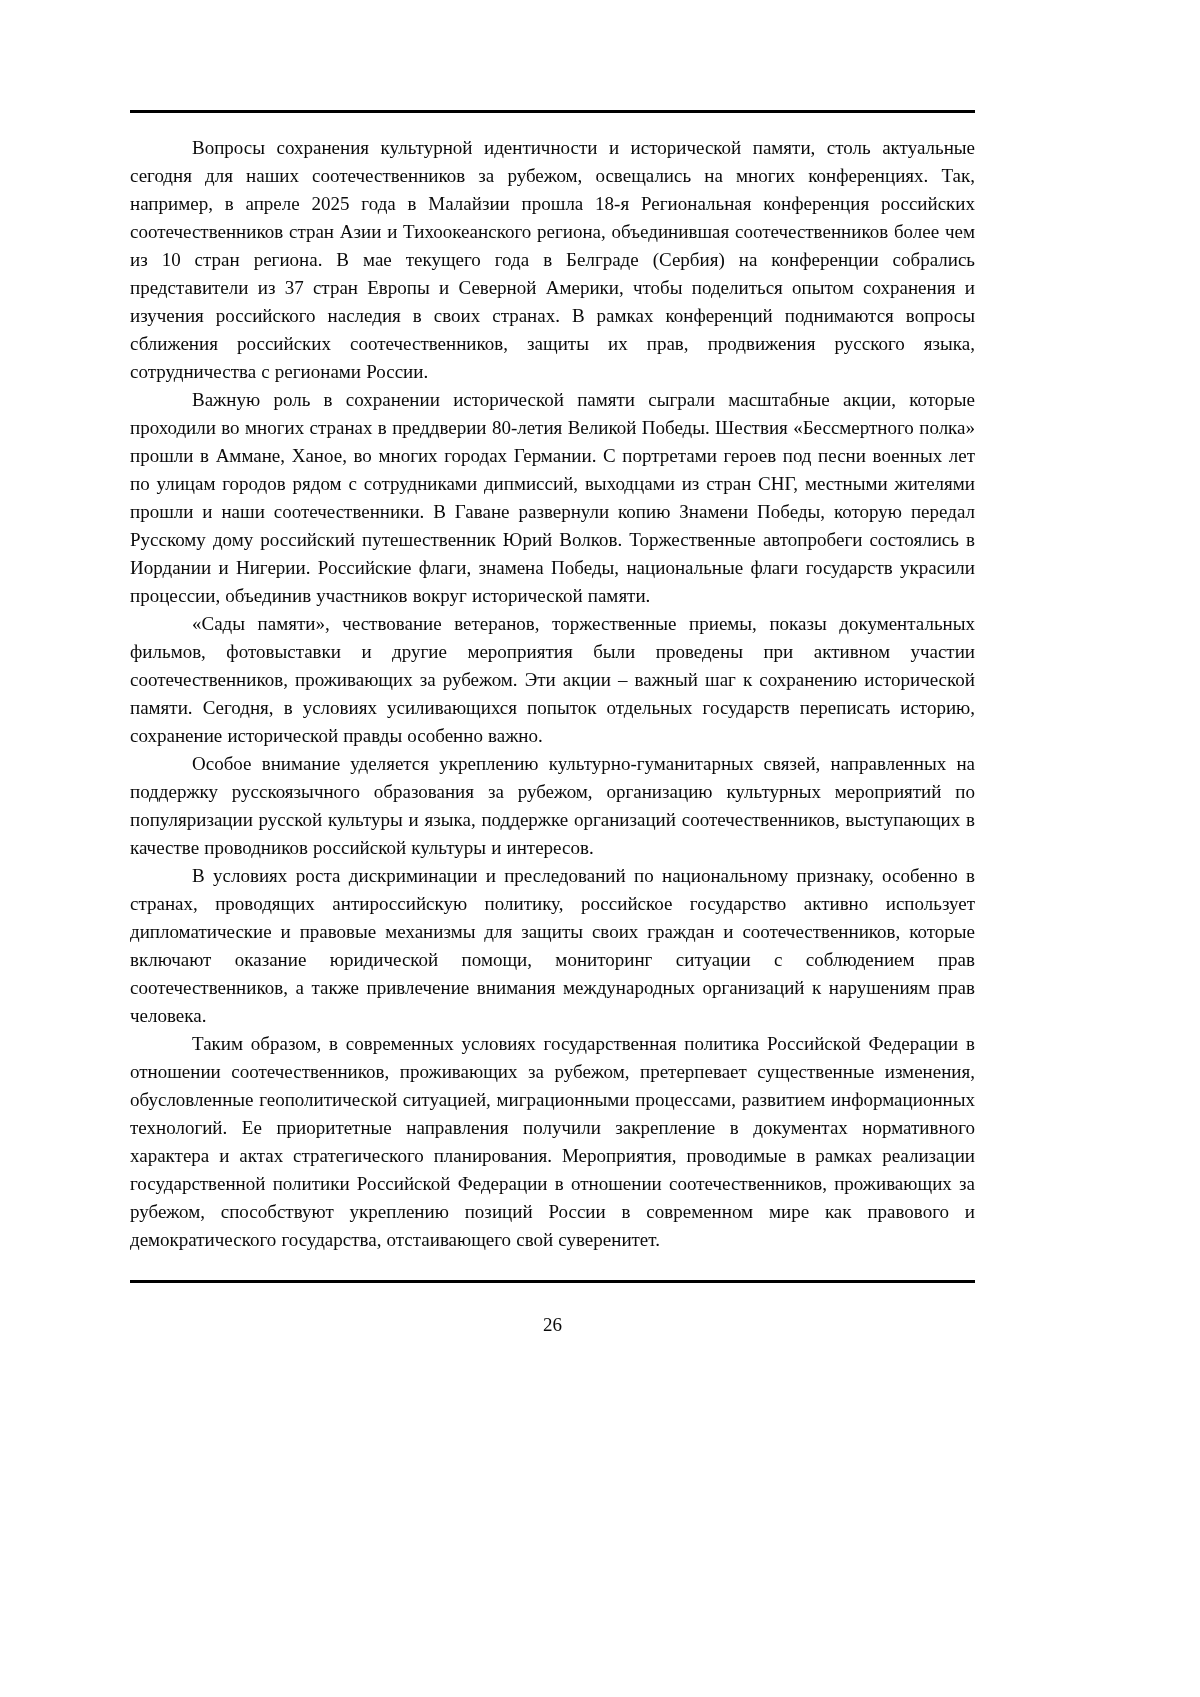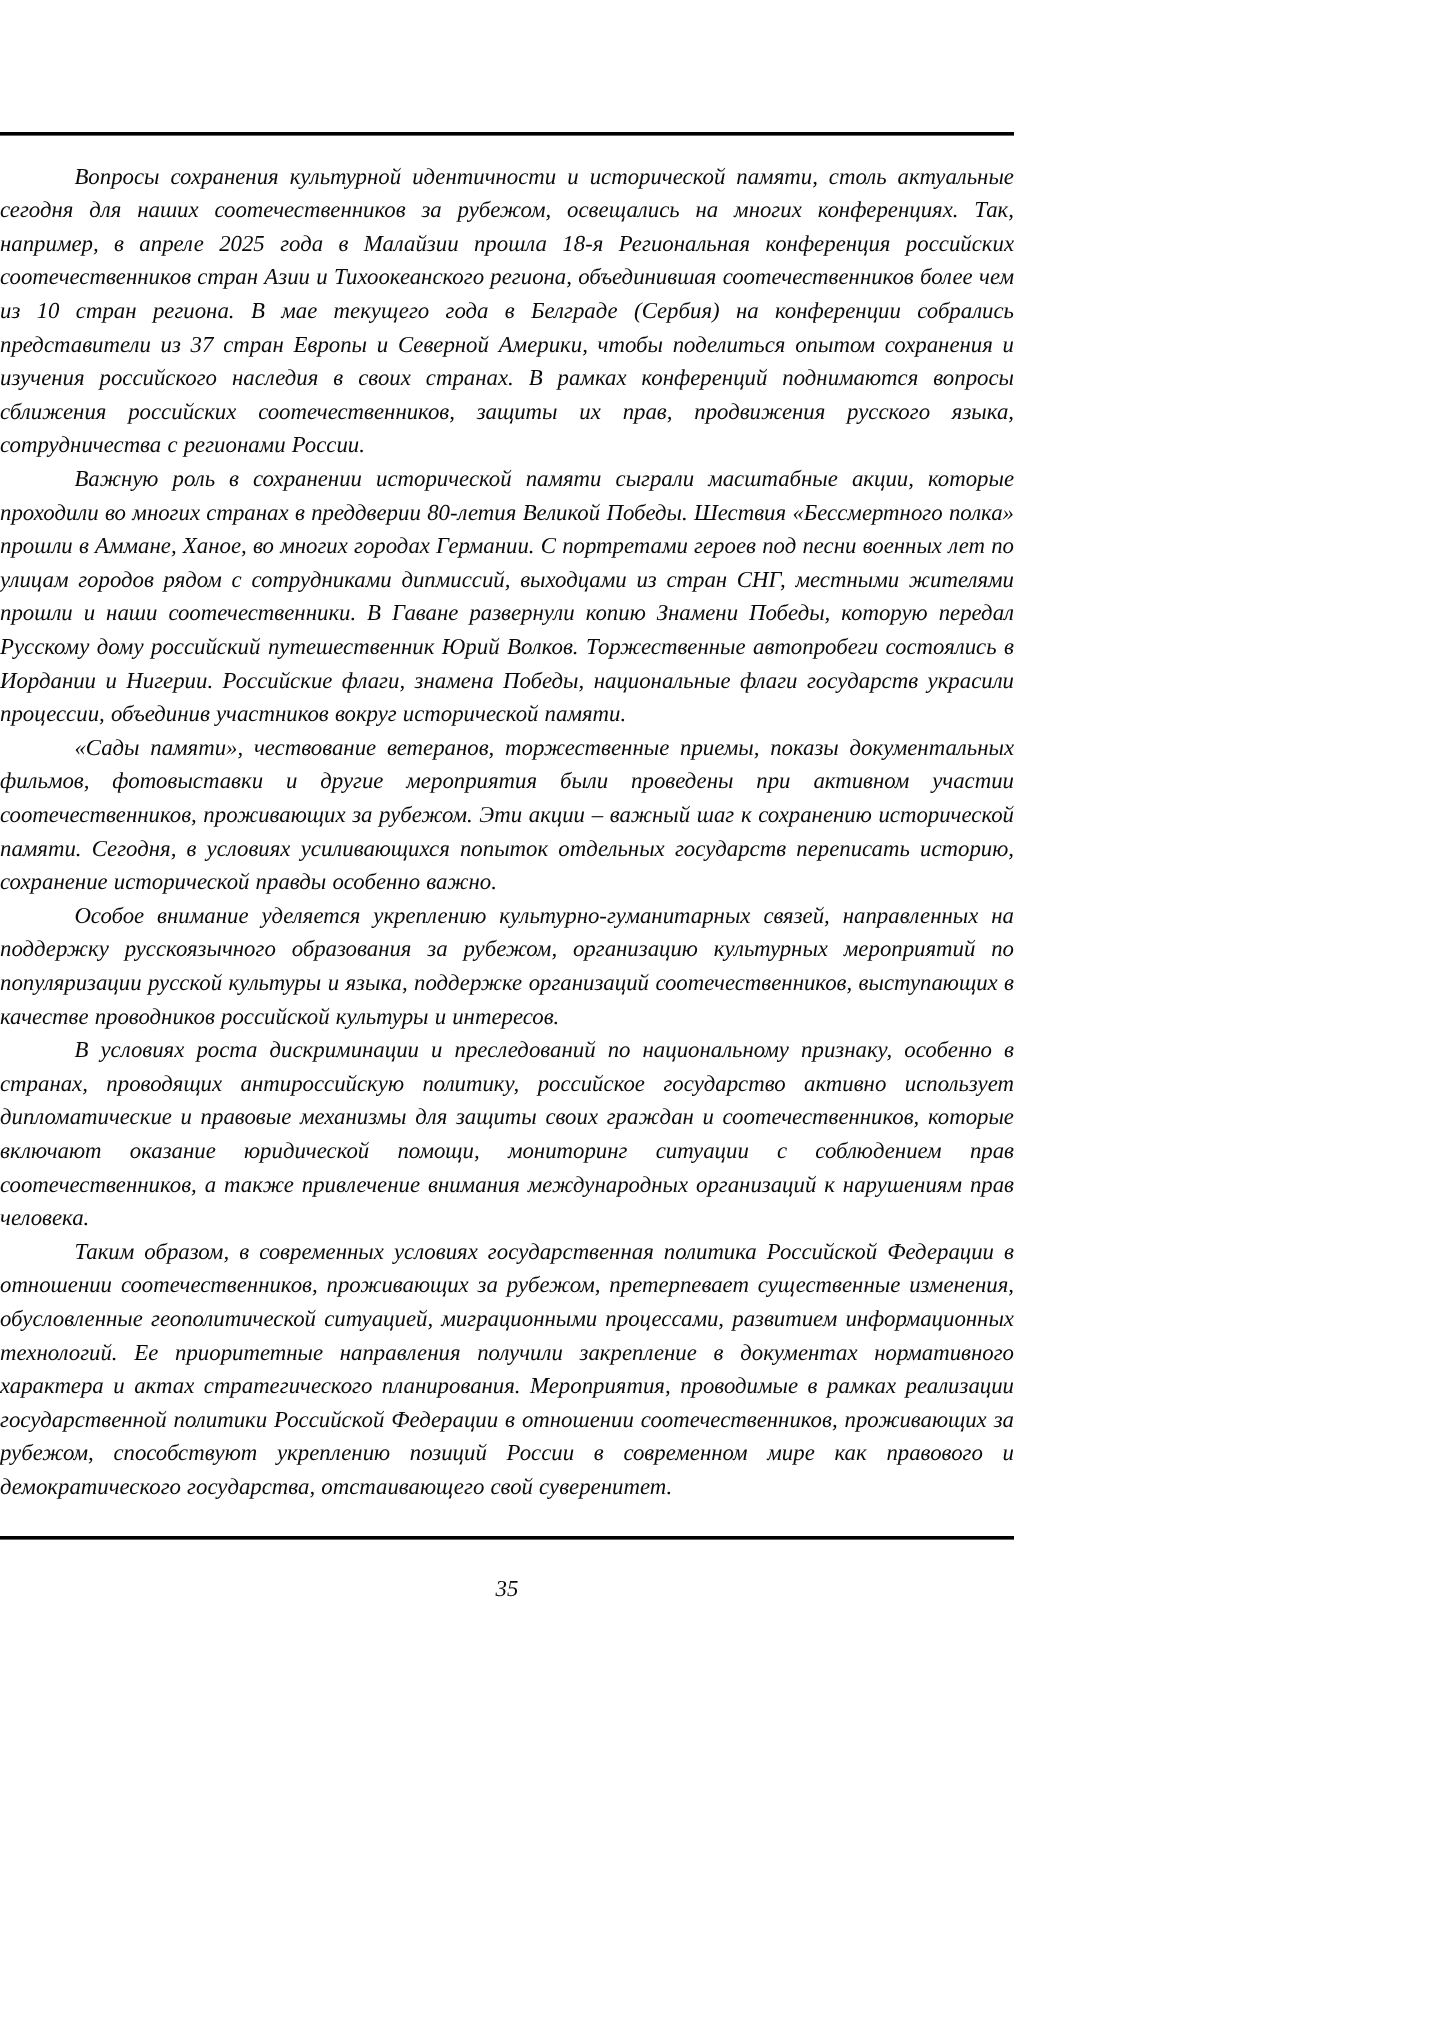--- a/index.html
+++ b/index.html
@@ -11,22 +11,22 @@
     position: relative;
     width: 1200px;
     height: 1697px;
     background: #ffffff;
     overflow: hidden;
     font-family: "Liberation Serif", "DejaVu Serif", serif;
     color: #0a0a0a;
     box-sizing: border-box;
   }
   .frame {
+    margin-left: 130px;
     width: 845px;
-    font-style: italic;
   }
   .rule {
     width: 100%;
     height: 3px;
     background: #000000;
   }
   .rule.top {
     margin-top: 110px;
   }
   .rule.bottom {
@@ -67,16 +67,16 @@
       <p>Вопросы сохранения культурной идентичности и исторической памяти, столь актуальные сегодня для наших соотечественников за рубежом, освещались на многих конференциях. Так, например, в апреле 2025 года в Малайзии прошла 18-я Региональная конференция российских соотечественников стран Азии и Тихоокеанского региона, объединившая соотечественников более чем из 10 стран региона. В мае текущего года в Белграде (Сербия) на конференции собрались представители из 37 стран Европы и Северной Америки, чтобы поделиться опытом сохранения и изучения российского наследия в своих странах. В рамках конференций поднимаются вопросы сближения российских соотечественников, защиты их прав, продвижения русского языка, сотрудничества с регионами России.</p>
       <p>Важную роль в сохранении исторической памяти сыграли масштабные акции, которые проходили во многих странах в преддверии 80-летия Великой Победы. Шествия «Бессмертного полка» прошли в Аммане, Ханое, во многих городах Германии. С портретами героев под песни военных лет по улицам городов рядом с сотрудниками дипмиссий, выходцами из стран СНГ, местными жителями прошли и наши соотечественники. В Гаване развернули копию Знамени Победы, которую передал Русскому дому российский путешественник Юрий Волков. Торжественные автопробеги состоялись в Иордании и Нигерии. Российские флаги, знамена Победы, национальные флаги государств украсили процессии, объединив участников вокруг исторической памяти.</p>
       <p>«Сады памяти», чествование ветеранов, торжественные приемы, показы документальных фильмов, фотовыставки и другие мероприятия были проведены при активном участии соотечественников, проживающих за рубежом. Эти акции – важный шаг к сохранению исторической памяти. Сегодня, в условиях усиливающихся попыток отдельных государств переписать историю, сохранение исторической правды особенно важно.</p>
       <p>Особое внимание уделяется укреплению культурно-гуманитарных связей, направленных на поддержку русскоязычного образования за рубежом, организацию культурных мероприятий по популяризации русской культуры и языка, поддержке организаций соотечественников, выступающих в качестве проводников российской культуры и интересов.</p>
       <p>В условиях роста дискриминации и преследований по национальному признаку, особенно в странах, проводящих антироссийскую политику, российское государство активно использует дипломатические и правовые механизмы для защиты своих граждан и соотечественников, которые включают оказание юридической помощи, мониторинг ситуации с соблюдением прав соотечественников, а также привлечение внимания международных организаций к нарушениям прав человека.</p>
       <p>Таким образом, в современных условиях государственная политика Российской Федерации в отношении соотечественников, проживающих за рубежом, претерпевает существенные изменения, обусловленные геополитической ситуацией, миграционными процессами, развитием информационных технологий. Ее приоритетные направления получили закрепление в документах нормативного характера и актах стратегического планирования. Мероприятия, проводимые в рамках реализации государственной политики Российской Федерации в отношении соотечественников, проживающих за рубежом, способствуют укреплению позиций России в современном мире как правового и демократического государства, отстаивающего свой суверенитет.</p>
     </div>
 
     <div class="rule bottom"></div>
 
-    <div class="page-number">35</div>
+    <div class="page-number">26</div>
 
   </div>
 </div>
 
 </body></html>

